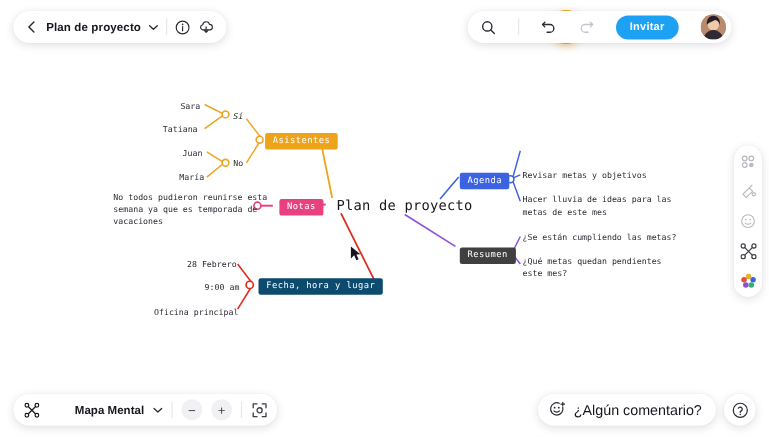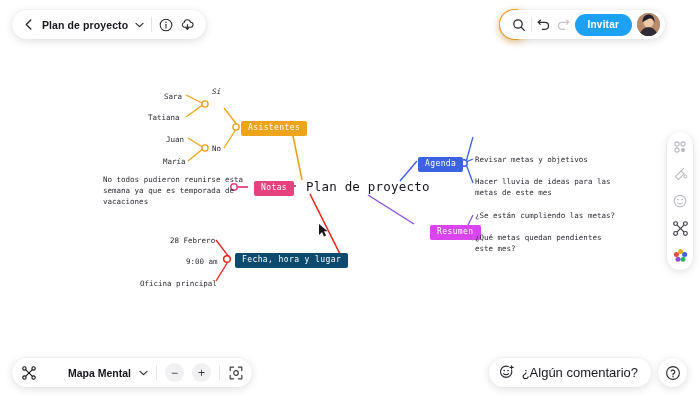--- a/index.html
+++ b/index.html
@@ -48,21 +48,21 @@
     position: absolute;
     background: #ffffff;
     border-radius: 22px;
     box-shadow: 0 2px 9px rgba(17,17,26,.13), 0 0 0 .5px rgba(0,0,0,.035);
     display: flex; align-items: center;
   }
   #topleft-bar { left: 12px; top: 10px; height: 29px; padding: 0 11px 0 9px; gap: 7px; }
   #doc-title { font-size: 10.5px; font-weight: 700; color: #16161d; letter-spacing: .1px; }
   .divider-v { width: 1px; height: 15px; background: #e6e6ea; }
 
-  #topright-bar { right: 34px; top: 10px; height: 29px; padding: 0 5px 0 12px; gap: 5px; }
+  #topright-bar { right: 34px; top: 10px; height: 29px; padding: 0 5px 0 12px; gap: 20px; }
   #invite-btn {
     background: #1da1f2; color: #fff; font-size: 10px; font-weight: 700;
     border: none; border-radius: 16px; padding: 5px 13px 6px; cursor: pointer;
     letter-spacing: .2px;
   }
   #add-fab {
     position: absolute; right: 169px; top: 9px; width: 31px; height: 31px;
     border-radius: 50%; background: #f5a623; display: flex; align-items: center;
     justify-content: center; box-shadow: 0 2px 7px rgba(222,150,20,.45);
     cursor: pointer;
@@ -146,21 +146,21 @@
       <circle cx="464" cy="163" r="3.2" fill="#ffffff" stroke="#3b62e0" stroke-width="1.4"></circle>
 
       <path d="M466 229 L473 215" stroke="#8b4fd8" stroke-width="1.3" fill="none"></path>
       <path d="M466 231 L473 240" stroke="#8b4fd8" stroke-width="1.3" fill="none"></path>
       <circle cx="464" cy="230" r="3.2" fill="#ffffff" stroke="#8b4fd8" stroke-width="1.4"></circle>
     </svg>
 
     <div id="root-title" style="left:306px; top:179px;">Plan de proyecto</div>
 
     <div class="chip" style="left:241px; top:121px; background:#eda31a;text-align:right;">Asistentes</div>
-    <div class="leaf" style="left:212px; top:86px;font-style:italic;">Sí</div>
+    <div class="leaf" style="left:212px; top:100px;font-style:italic;">Sí</div>
     <div class="leaf" style="left:212px; top:143px;">No</div>
     <div class="leaf" style="left:164px; top:91px;">Sara</div>
     <div class="leaf" style="left:148px; top:112px;">Tatiana</div>
     <div class="leaf" style="left:166px; top:134px;">Juan</div>
     <div class="leaf" style="left:163px; top:156px;">María</div>
 
     <div class="chip" style="left:254px; top:181px; background:#e8417f;">Notas</div>
     <div class="leaf" style="left:103px; top:174px;">No todos pudieron reunirse esta
 semana ya que es temporada de
 vacaciones</div>
@@ -168,21 +168,21 @@
     <div class="chip" style="left:235px; top:253px; background:#0c4a6e; font-size:8px;">Fecha, hora y lugar</div>
     <div class="leaf" style="left:170px; top:235px;">28 Febrero</div>
     <div class="leaf" style="left:186px; top:256px;">9:00 am</div>
     <div class="leaf" style="left:140px; top:278px;">Oficina principal</div>
 
     <div class="chip" style="left:418px; top:157px; background:#3b62e0;">Agenda</div>
     <div class="leaf" style="left:475px; top:154px;">Revisar metas y objetivos</div>
     <div class="leaf" style="left:475px; top:176px;">Hacer lluvia de ideas para las
 metas de este mes</div>
 
-    <div class="chip" style="left:430px; top:225px; background:#d946ef;">Resumen</div>
+    <div class="chip" style="left:418px; top:225px; background:#404040;">Resumen</div>
     <div class="leaf" style="left:475px; top:210px;">¿Se están cumpliendo las metas?</div>
     <div class="leaf" style="left:475px; top:232px;">¿Qué metas quedan pendientes
 este mes?</div>
 
     <svg id="cursor" width="11" height="15" viewBox="0 0 11 15">
       <path d="M1 1 L1 12 L4 9 L6 13.5 L8 12.6 L6 8.3 L9.6 8.2 Z" fill="#14141a"></path>
     </svg>
   </div>
 
   <div id="topleft-bar" class="bar">

